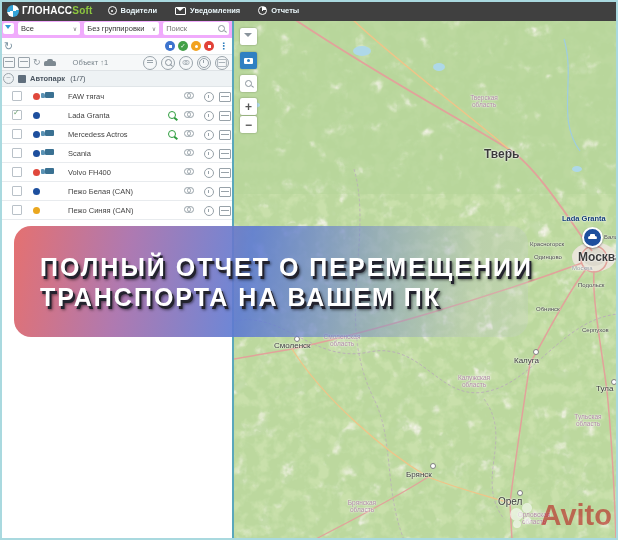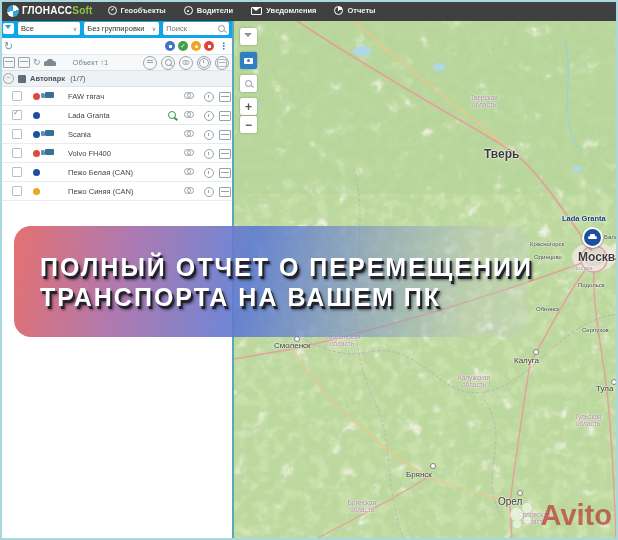--- a/index.html
+++ b/index.html
@@ -31,21 +31,21 @@
       background:#fff;border-radius:50%;}
   .i-mail{width:9px;height:6px;border:1px solid #fff;border-radius:1px;}
   .i-mail::after{content:"";position:absolute;left:1px;top:0;
       border:3px solid transparent;border-top:3px solid #fff;transform:scaleX(1.2);}
   .i-report{width:7px;height:7px;border:1px solid #fff;border-radius:50%;
       background:conic-gradient(#fff 0 25%,transparent 25%);}
 
   
   .sidebar{position:absolute;left:0;top:19px;width:232px;bottom:0;background:#fff;
       border-right:2px solid #5aa7bb;z-index:10;}
-  .filter-row{height:19px;background:#0ea5e9;display:flex;align-items:center;
+  .filter-row{height:19px;background:#f0abfc;display:flex;align-items:center;
       gap:4px;padding:0 3px;}
   .funnel{width:11px;height:11px;background:#fff;border-radius:2px;position:relative;flex:0 0 auto;}
   .funnel::after{content:"";position:absolute;left:2px;top:2px;
       border:3.5px solid transparent;border-top:4px solid #2f9bd4;}
   .sel{background:#fff;border-radius:2px;height:13px;font-size:7.5px;color:#333;
       display:flex;align-items:center;justify-content:space-between;padding:0 3px;cursor:pointer;}
   .sel .car3t{color:#777;font-size:6px;}
   .sel1{width:62px;} .sel2{width:76px;}
   .search{background:#fff;border-radius:2px;height:13px;width:66px;display:flex;
       align-items:center;padding:0 3px;}
@@ -182,24 +182,20 @@
 </style>
 </head>
 <body>
 
 <div class="nav">
   <div class="logo">
     <span class="logo-swirl"></span>
     <span class="logo-txt"><span class="p1">ГЛОНАСС</span><span class="p2">Soft</span></span>
   </div>
   <div class="tab">
-    <span class="nav-ico i-geo"></span>
-    <span>Геообъекты</span>
-  </div>
-  <div class="tab">
     <span class="nav-ico i-wheel"></span>
     <span>Водители</span>
   </div>
   <div class="tab">
     <span class="nav-ico i-mail"></span>
     <span>Уведомления</span>
   </div>
   <div class="tab">
     <span class="nav-ico i-report"></span>
     <span>Отчеты</span>
@@ -279,20 +275,30 @@
     <span class="vname">FAW тягач</span>
     <span class="ric binoc p-binoc"></span>
     <span class="ric clockico p-clock"></span>
     <span class="ric panelico p-panel"></span>
   </div>
   <div class="vrow">
     <span class="cb checked"></span>
     <span class="dot dot-blue"></span>
     <span class="veh vc"></span>
     <span class="vname">Lada Granta</span>
+    <span class="ric magico green p-mag"></span>
+    <span class="ric binoc p-binoc"></span>
+    <span class="ric clockico p-clock"></span>
+    <span class="ric panelico p-panel"></span>
+  </div>
+  <div class="vrow">
+    <span class="cb"></span>
+    <span class="dot dot-blue"></span>
+    <span class="veh vt"></span>
+    <span class="vname">Mercedess Actros</span>
     <span class="ric magico green p-mag"></span>
     <span class="ric binoc p-binoc"></span>
     <span class="ric clockico p-clock"></span>
     <span class="ric panelico p-panel"></span>
   </div>
   <div class="vrow">
     <span class="cb"></span>
     <span class="dot dot-blue"></span>
     <span class="veh vt"></span>
     <span class="vname">Scania</span>

